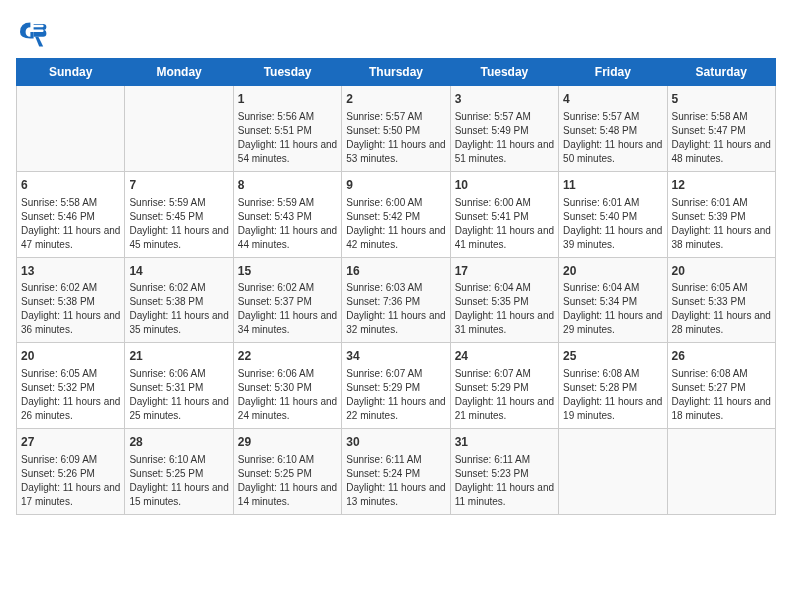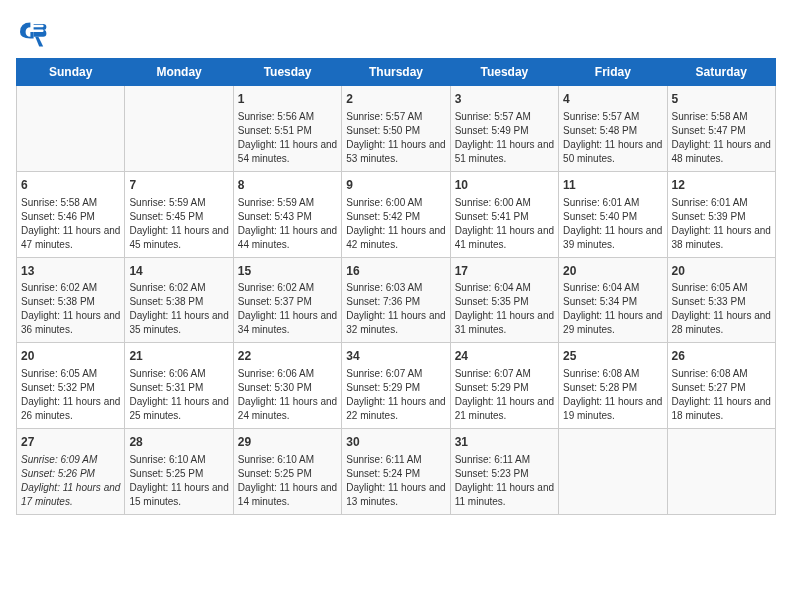--- a/index.html
+++ b/index.html
@@ -283,21 +283,21 @@
         <td>
           <span class="day-num">26</span>
           <div class="cell-info" style="white-space: pre-line;">Sunrise: 6:08 AM
 Sunset: 5:27 PM
 Daylight: 11 hours and 18 minutes.</div>
         </td>
       </tr>
       <tr>
         <td>
           <span class="day-num">27</span>
-          <div class="cell-info" style="white-space: pre-line; font-style: italic;">Sunrise: 6:09 AM
+          <div class="cell-info" style="white-space: pre-line;">Sunrise: 6:09 AM
 Sunset: 5:26 PM
 Daylight: 11 hours and 17 minutes.</div>
         </td>
         <td>
           <span class="day-num">28</span>
           <div class="cell-info" style="white-space: pre-line;">Sunrise: 6:10 AM
 Sunset: 5:25 PM
 Daylight: 11 hours and 15 minutes.</div>
         </td>
         <td>

